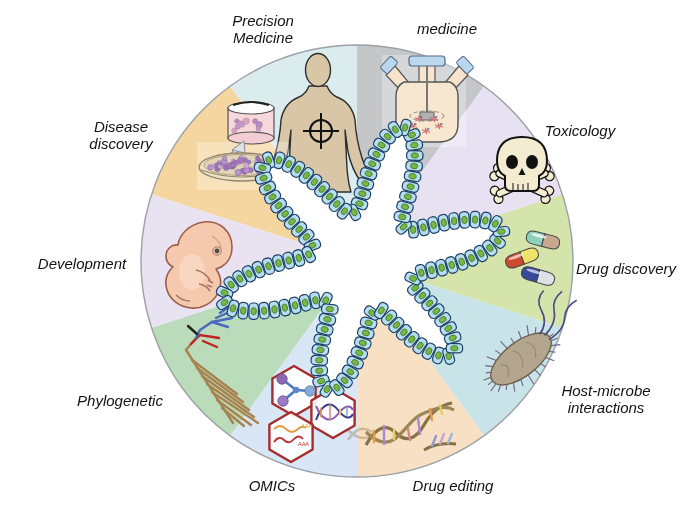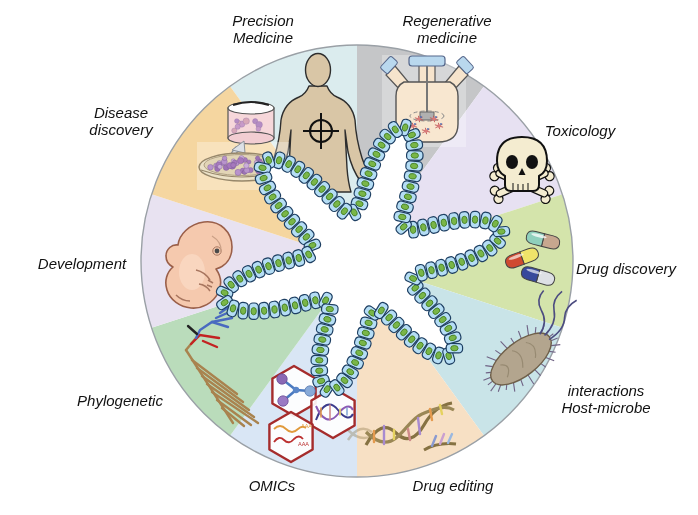--- a/index.html
+++ b/index.html
@@ -826,43 +826,42 @@
         </g>
       </g>
 </svg>
 
 <div>
   <div class="lbl" style="left:263px;top:29px">
     <span class="ln">Precision</span>
     <span class="ln">Medicine</span>
   </div>
   <div class="lbl" style="left:447px;top:29px">
-    <span class="ln">Regenerative</span>
     <span class="ln">medicine</span>
   </div>
   <div class="lbl" style="left:580px;top:131px">
     <span class="ln">Toxicology</span>
   </div>
   <div class="lbl" style="left:626px;top:269px">
     <span class="ln">Drug discovery</span>
   </div>
   <div class="lbl" style="left:606px;top:399px">
+    <span class="ln">Host-microbe</span>
     <span class="ln">interactions</span>
-    <span class="ln">Host-microbe</span>
   </div>
   <div class="lbl" style="left:453px;top:486px">
     <span class="ln">Drug editing</span>
   </div>
   <div class="lbl" style="left:272px;top:486px">
     <span class="ln">OMICs</span>
   </div>
   <div class="lbl" style="left:120px;top:401px">
     <span class="ln">Phylogenetic</span>
   </div>
   <div class="lbl" style="left:82px;top:264px">
     <span class="ln">Development</span>
   </div>
-  <div class="lbl" style="left:121px;top:121px">
+  <div class="lbl" style="left:121px;top:135px">
     <span class="ln">Disease</span>
     <span class="ln">discovery</span>
   </div>
 </div>
 </div>
 
 </body></html>

